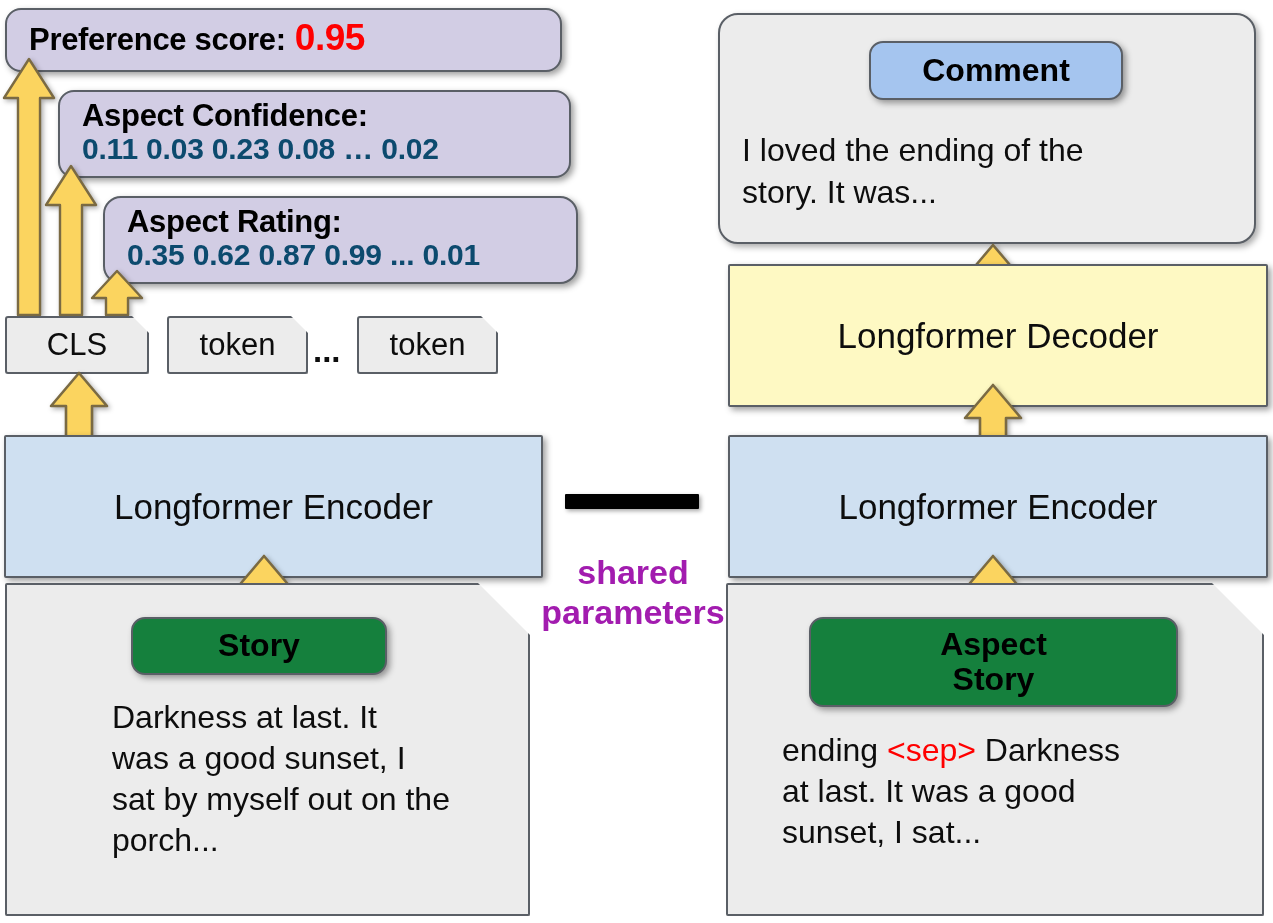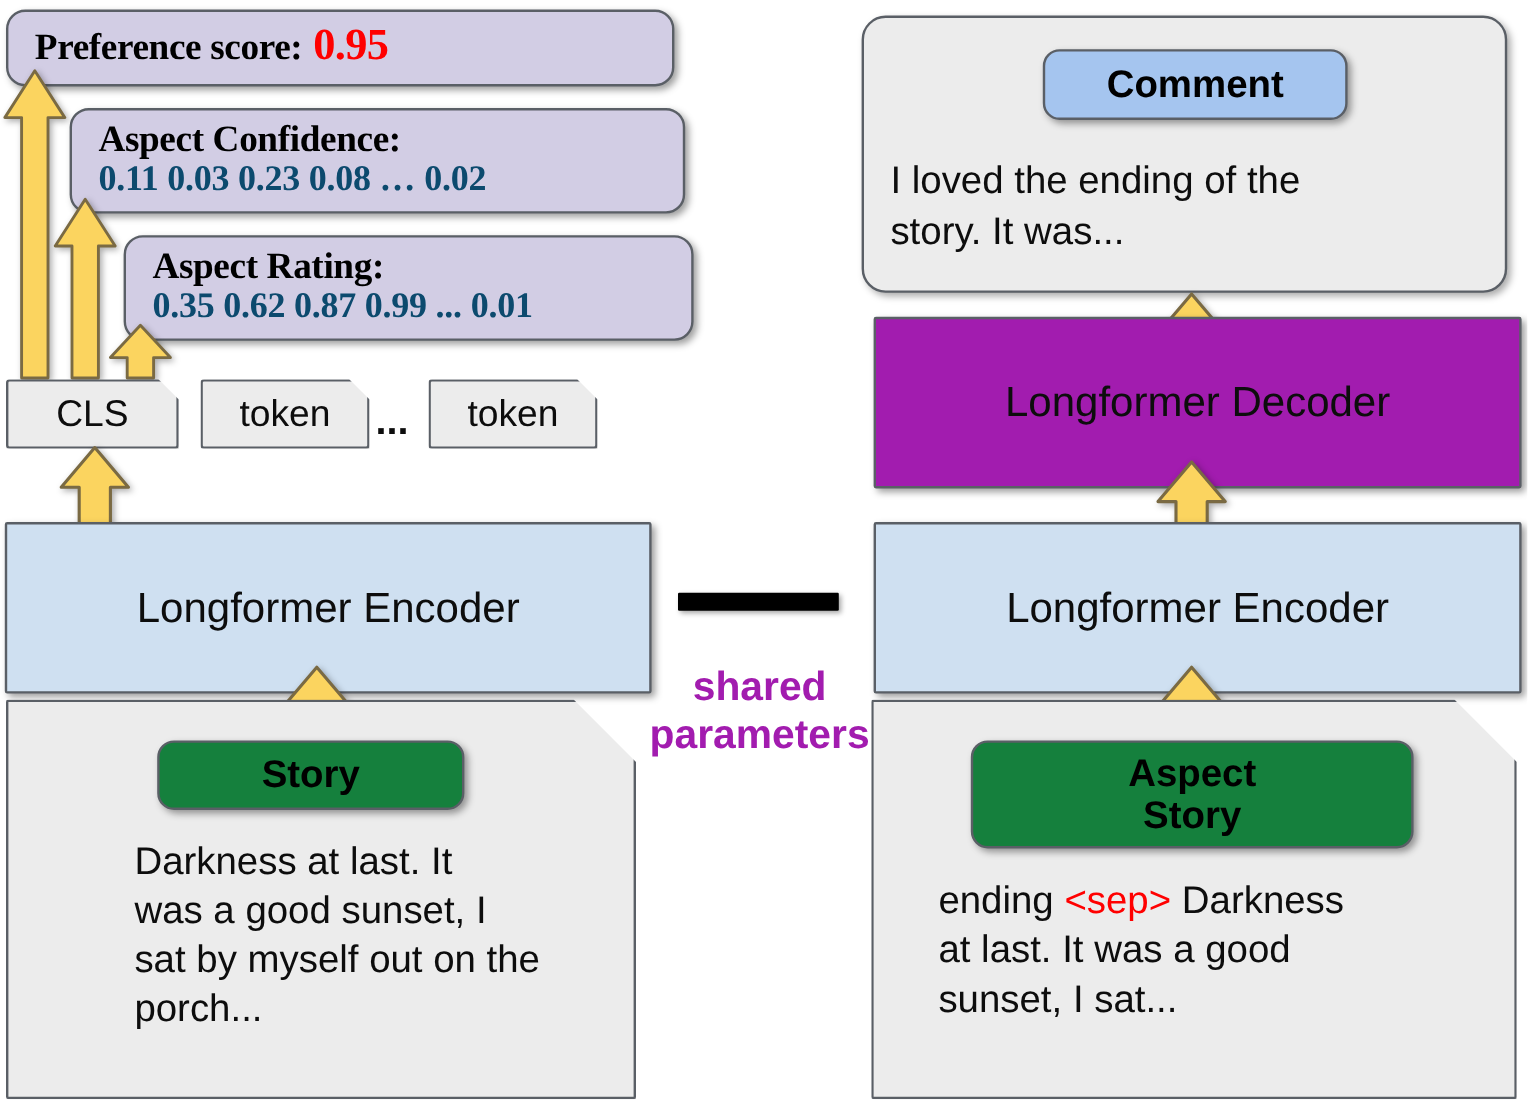--- a/index.html
+++ b/index.html
@@ -30,32 +30,31 @@
     color: #000000;
     filter: drop-shadow(3px 3px 3px rgba(0,0,0,0.38));
   }
   .rounded {
     border-radius: 16px;
   }
 
   
   .purple   { background: #d2cde4; }
   .blue     { background: #cfe0f1; }
-  .green    { background: #a21caf; align-items: center; }
+  .green    { background: #fef9c3; align-items: center; }
   .lightblue{ background: #a5c5ef; }
   .cream    { background: #15803d; }
 
   
   .out-box {
     flex-direction: column;
     align-items: flex-start;
     justify-content: center;
     padding: 0 14px 4px 22px;
     line-height: 1.08;
-    font-family: Liberation Serif, serif;
   }
   .out-title {
     font-weight: bold;
     font-size: 31px;
     color: #000;
     letter-spacing: -0.3px;
     white-space: nowrap;
   }
   .pref-row {
     display: flex;
@@ -191,21 +190,21 @@
       <span class="out-title">Preference score:</span>
       <span class="pref-value">0.95</span>
     </div>
   </div>
 
   <div class="box rounded purple out-box" style="left:58px; top:90px; width:513px; height:88px;">
     <span class="out-title">Aspect Confidence:</span>
     <span class="out-values">0.11 0.03 0.23 0.08 … 0.02</span>
   </div>
 
-  <div class="box rounded purple out-box" style="left:103px; top:196px; width:475px; height:88px;">
+  <div class="box rounded purple out-box" style="left:103px; top:196px; width:475px; height:88px;border-radius:18px;">
     <span class="out-title">Aspect Rating:</span>
     <span class="out-values">0.35 0.62 0.87 0.99 ... 0.01</span>
   </div>
 
   <div class="arrow" style="left:2px; top:56px; width:54px; height:262px;">
     <svg width="54" height="262" viewBox="0 0 54 262">
       <polygon points="27,3 52,42 38,42 38,259 16,259 16,42 2,42" fill="#fbd45f" stroke="#7a6a43" stroke-width="2.4" stroke-linejoin="round"></polygon>
     </svg>
   </div>
 

